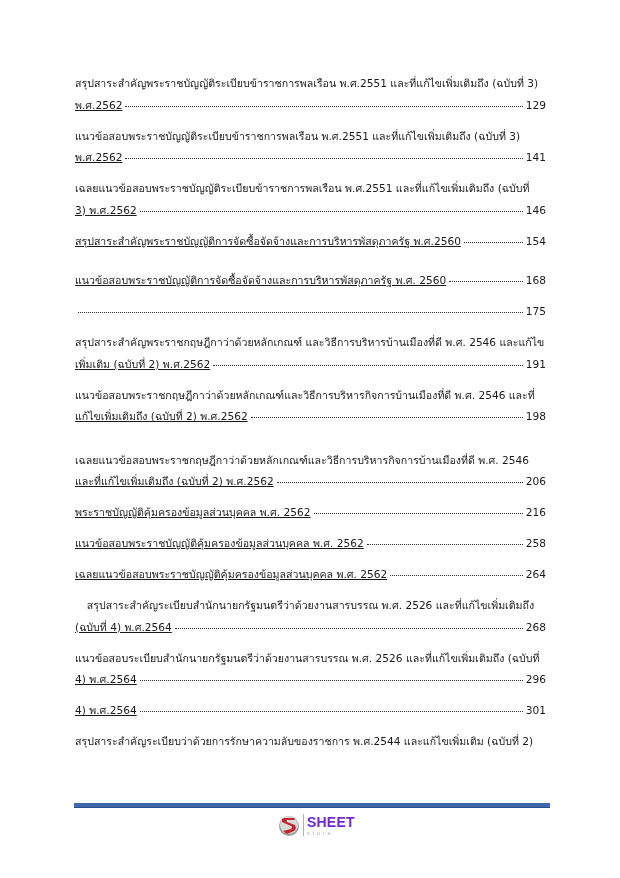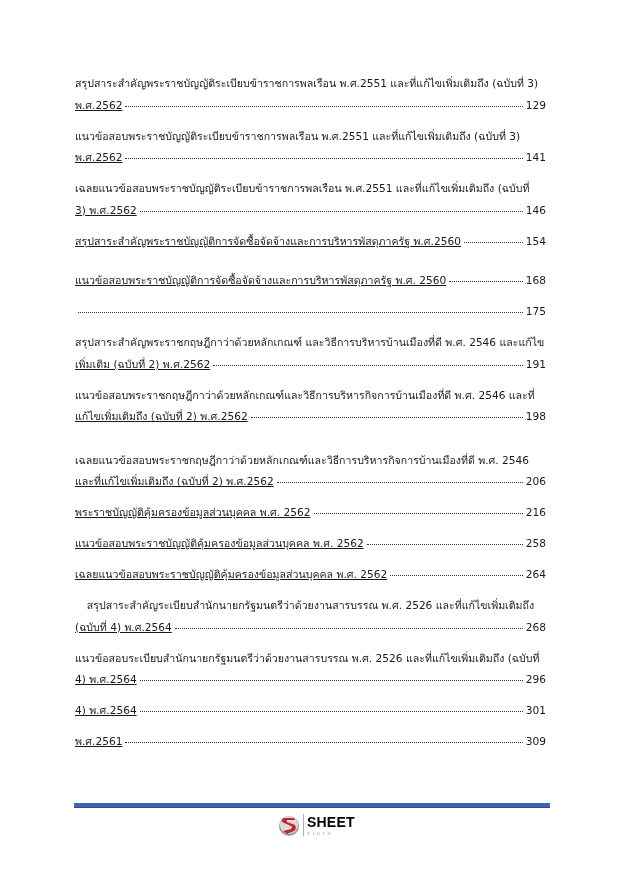--- a/index.html
+++ b/index.html
@@ -15,21 +15,21 @@
     .entry .last .dots {
       flex: 1 1 auto; overflow: hidden; margin: 0 3px; height: 12px; align-self: baseline;
       border-bottom: 1.4px dotted #333; position: relative; top: -2px;
     }
     .entry .last .pg { flex: 0 0 auto; }
     .footer-rule { position: absolute; left: 74px; top: 803px; width: 476px; height: 4px; background: #3e67ac; border-bottom: 1px solid #2c4f8a; }
     .logo { position: absolute; left: 278px; top: 812px; height: 26px; display: flex; align-items: center; }
     .logo .mark { width: 22px; height: 24px; position: relative; }
     .logo .sep { width: 1px; height: 22px; background: #b0b0b0; margin: 0 3px 0 3px; }
     .logo .word { display: flex; flex-direction: column; line-height: 1; }
-    .logo .word .big { font-family: "Liberation Sans", sans-serif; font-weight: bold; font-size: 14px; color: #000000; letter-spacing: 0.2px; }
+    .logo .word .big { font-family: "Liberation Sans", sans-serif; font-weight: bold; font-size: 14px; color: #6d28d9; letter-spacing: 0.2px; }
     .logo .word .small { font-family: "Liberation Sans", sans-serif; font-size: 6px; color: #b5b5b5; letter-spacing: 2.6px; margin-top: 1px; }
   </style>
 </head>
 <body>
 
 <div class="toc" id="toc">
     <div class="entry" style="margin-bottom: 9.5px;">
       <div class="line">สรุปสาระสำคัญพระราชบัญญัติระเบียบข้าราชการพลเรือน พ.ศ.2551 และที่แก้ไขเพิ่มเติมถึง (ฉบับที่ 3)</div>
       <div class="last">
         <span class="txt">พ.ศ.2562</span>
@@ -135,25 +135,21 @@
       </div>
     </div>
     <div class="entry" style="margin-bottom: 9.5px;">
       <div class="last">
         <span class="txt">4) พ.ศ.2564</span>
         <span class="dots"></span>
         <span class="pg">301</span>
       </div>
     </div>
     <div class="entry" style="margin-bottom: 9.5px;">
-      <div class="last">
-        <span class="txt">พ.ศ.2561</span>
-        <span class="dots"></span>
-        <span class="pg">309</span>
-      </div>
+      <div class="line">สรุปสาระสำคัญระเบียบว่าด้วยการรักษาความลับของราชการ พ.ศ.2544 และแก้ไขเพิ่มเติม (ฉบับที่ 2)</div>
     </div>
   </div>
 
 <div class="footer-rule"></div>
 
 <div class="logo">
   <div class="mark">
     <svg width="22" height="24" viewBox="0 0 22 24">
       <ellipse cx="11" cy="13" rx="10" ry="10" fill="#9a9a9a"></ellipse>
       <ellipse cx="11" cy="12" rx="9" ry="9" fill="#d9d9d9"></ellipse>

